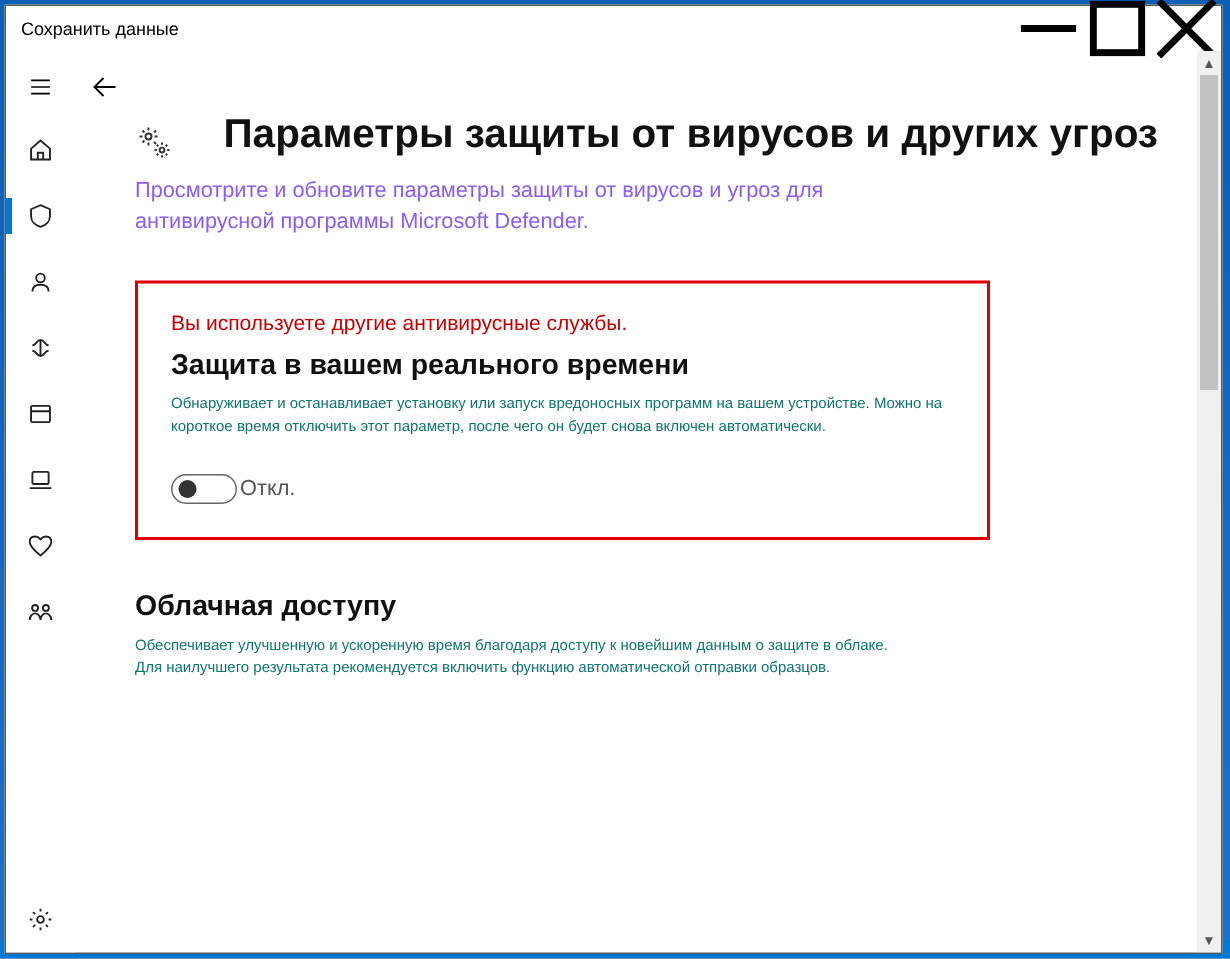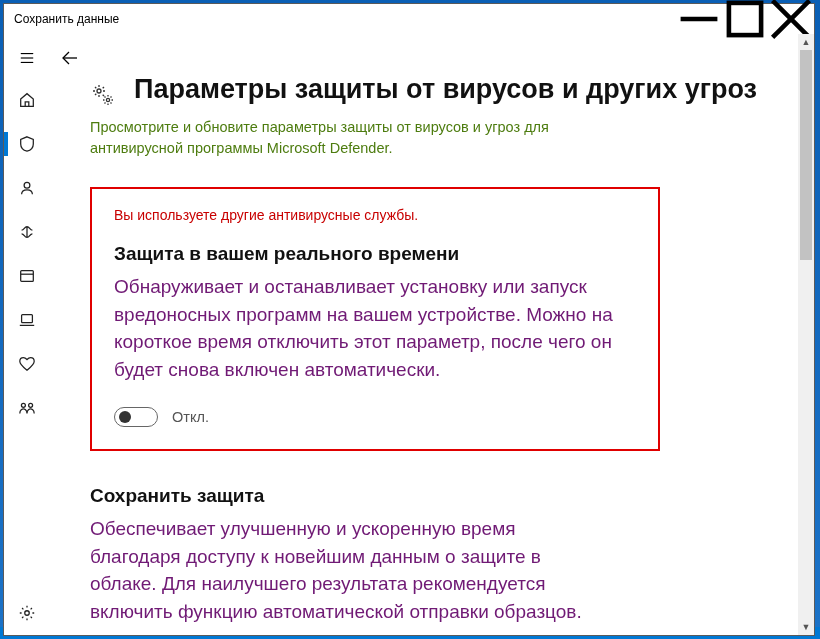--- a/index.html
+++ b/index.html
@@ -32,33 +32,33 @@
     content: ""; position: absolute; left: 0; top: 10px; bottom: 10px; width: 4px; background: #0078d4;
   }
   .side-spacer { flex: 1; }
   .side-item svg { width: 18px; height: 18px; }
   .side-item.menu svg { width: 16px; height: 16px; }
   .content {
     flex: 1; position: relative; overflow-y: auto; padding: 8px 40px 20px 40px;
   }
   .back-row { height: 36px; display: flex; align-items: center; margin-left: -30px; }
   .back-btn svg { width: 20px; height: 20px; }
-  .header-row { display: flex; align-items: flex-start; gap: 16px; margin-top: -6px; }
+  .header-row { display: flex; align-items: flex-start; gap: 31px; margin-top: -6px; }
   .header-icon { width: 28px; margin-top: 10px; color: #333; }
   .header-icon svg { width: 26px; height: 26px; }
   h1 { font-size: 27px; font-weight: 600; color: #111; line-height: 1.3; margin-bottom: 10px; }
-  .subtitle { font-size: 14.5px; color: #4d7c0f; line-height: 1.45; max-width: 540px; margin-bottom: 28px; }
+  .subtitle { font-size: 14.5px; color: #8b5cf6; line-height: 1.45; max-width: 540px; margin-bottom: 28px; }
   .redbox {
     border: 2px solid #e00000; padding: 18px 22px 22px 22px; margin-bottom: 34px;
     max-width: 570px;
   }
-  .warn { color: #c80000; font-size: 14px; margin-bottom: 20px; }
+  .warn { color: #c80000; font-size: 14px; margin-bottom: 10px; }
   h2 { font-size: 19px; font-weight: 600; color: #111; margin-bottom: 8px; }
-  .desc { font-size: 19px; color: #701a75; line-height: 1.45; max-width: 520px; }
-  .toggle-row { display: flex; align-items: center; gap: 14px; margin-top: 24px; }
+  .desc { font-size: 10px; color: #0f766e; line-height: 1.45; max-width: 520px; }
+  .toggle-row { display: flex; align-items: center; gap: 2px; margin-top: 24px; }
   .toggle {
     width: 44px; height: 20px; border-radius: 10px; position: relative;
     border: 1px solid #666; background: #fff;
   }
   .toggle .knob {
     position: absolute; width: 12px; height: 12px; border-radius: 50%; background: #333;
     top: 3px; left: 4px;
   }
   .toggle.on { background: #0067c0; border-color: #0067c0; }
   .toggle.on .knob { background: #fff; left: auto; right: 4px; }
@@ -196,21 +196,21 @@
           <p class="desc">Обнаруживает и останавливает установку или запуск вредоносных программ на вашем устройстве. Можно на короткое время отключить этот параметр, после чего он будет снова включен автоматически.</p>
           <div class="toggle-row">
             <div class="toggle">
               <div class="knob"></div>
             </div>
             <span class="toggle-label">Откл.</span>
           </div>
         </div>
 
         <div class="section">
-          <h2>Сохранить защита</h2>
+          <h2>Облачная доступу</h2>
           <p class="desc">Обеспечивает улучшенную и ускоренную время благодаря доступу к новейшим данным о защите в облаке. Для наилучшего результата рекомендуется включить функцию автоматической отправки образцов.</p>
         </div>
 
         <div class="scrollbar">
           <div class="sb-arrow">▲</div>
           <div class="sb-track">
             <div class="sb-thumb"></div>
           </div>
           <div class="sb-arrow">▼</div>
         </div>

